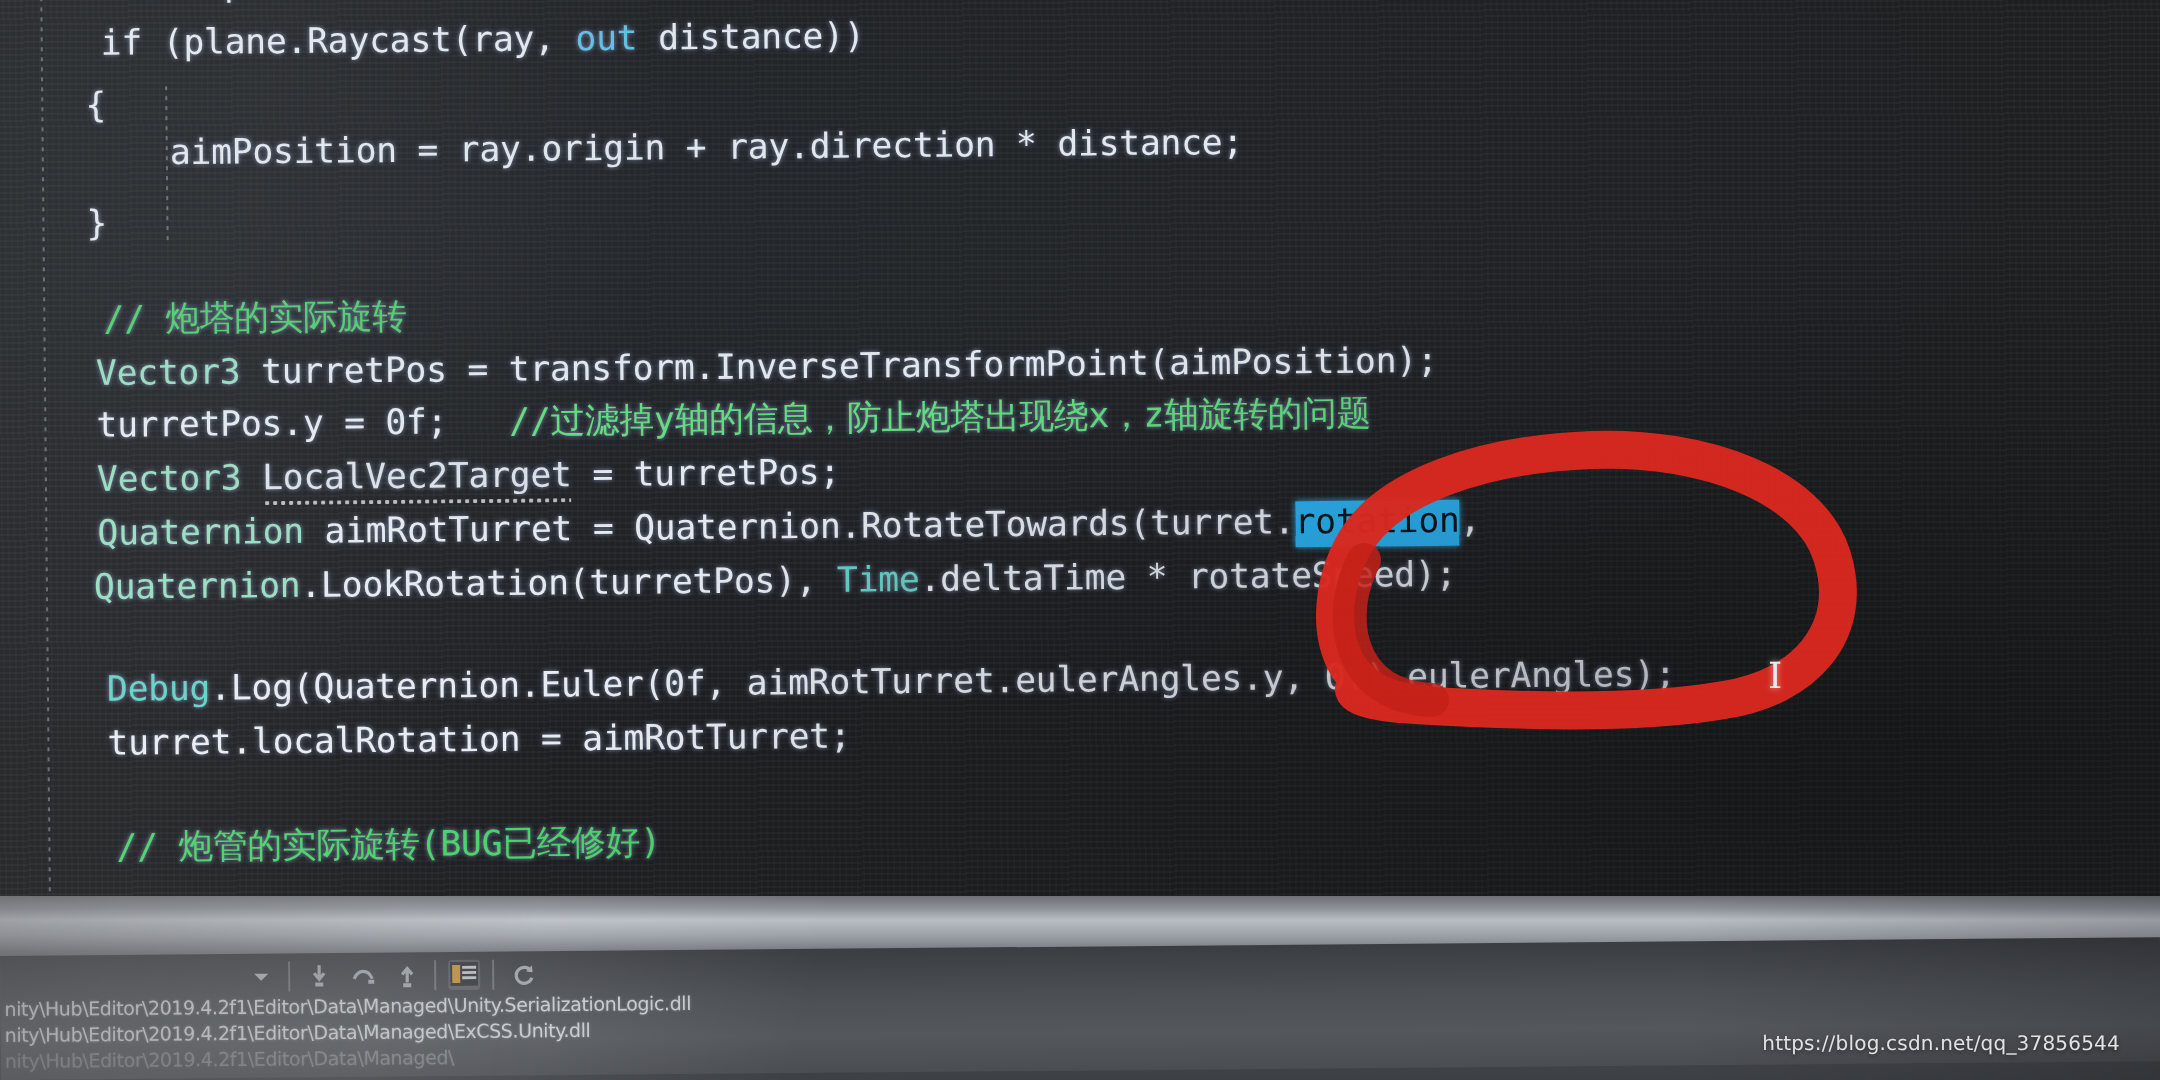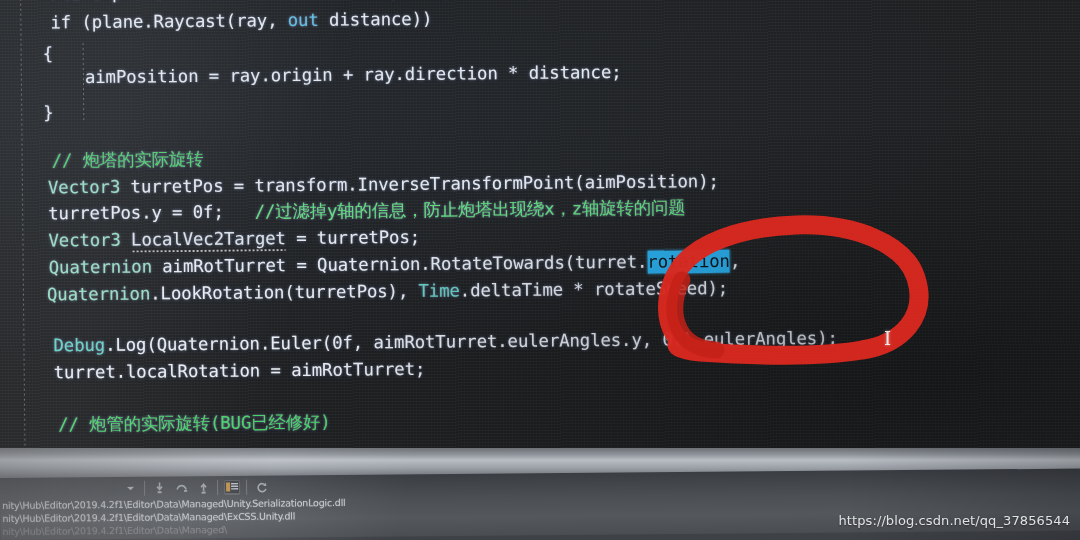--- a/index.html
+++ b/index.html
@@ -161,23 +161,23 @@
     position:absolute; left:0; bottom:0; width:1112px; height:22px;
     background:linear-gradient(to bottom,#7b8087,#6a6f76);
     z-index:4;
     display:flex; align-items:center;
     padding-left:64px; gap:7px;
   }
   #editorfoot .ef-icon { opacity:.8; }
 
   
   #watermark {
-    position:absolute; right:10px; bottom:12px; z-index:10;
+    position:absolute; right:20px; bottom:12px; z-index:10;
     font-family:"DejaVu Sans", sans-serif;
-    font-size:13px;
+    font-size:10px;
     color:#e8eaec;
     letter-spacing:.1px;
     text-shadow:0 1px 2px rgba(0,0,0,.45);
     opacity:.95;
   }
 
   
   #glare {
     position:absolute; inset:0; z-index:9; pointer-events:none;
     background:linear-gradient(100deg, rgba(255,255,255,.05) 0 12%, transparent 30%);

